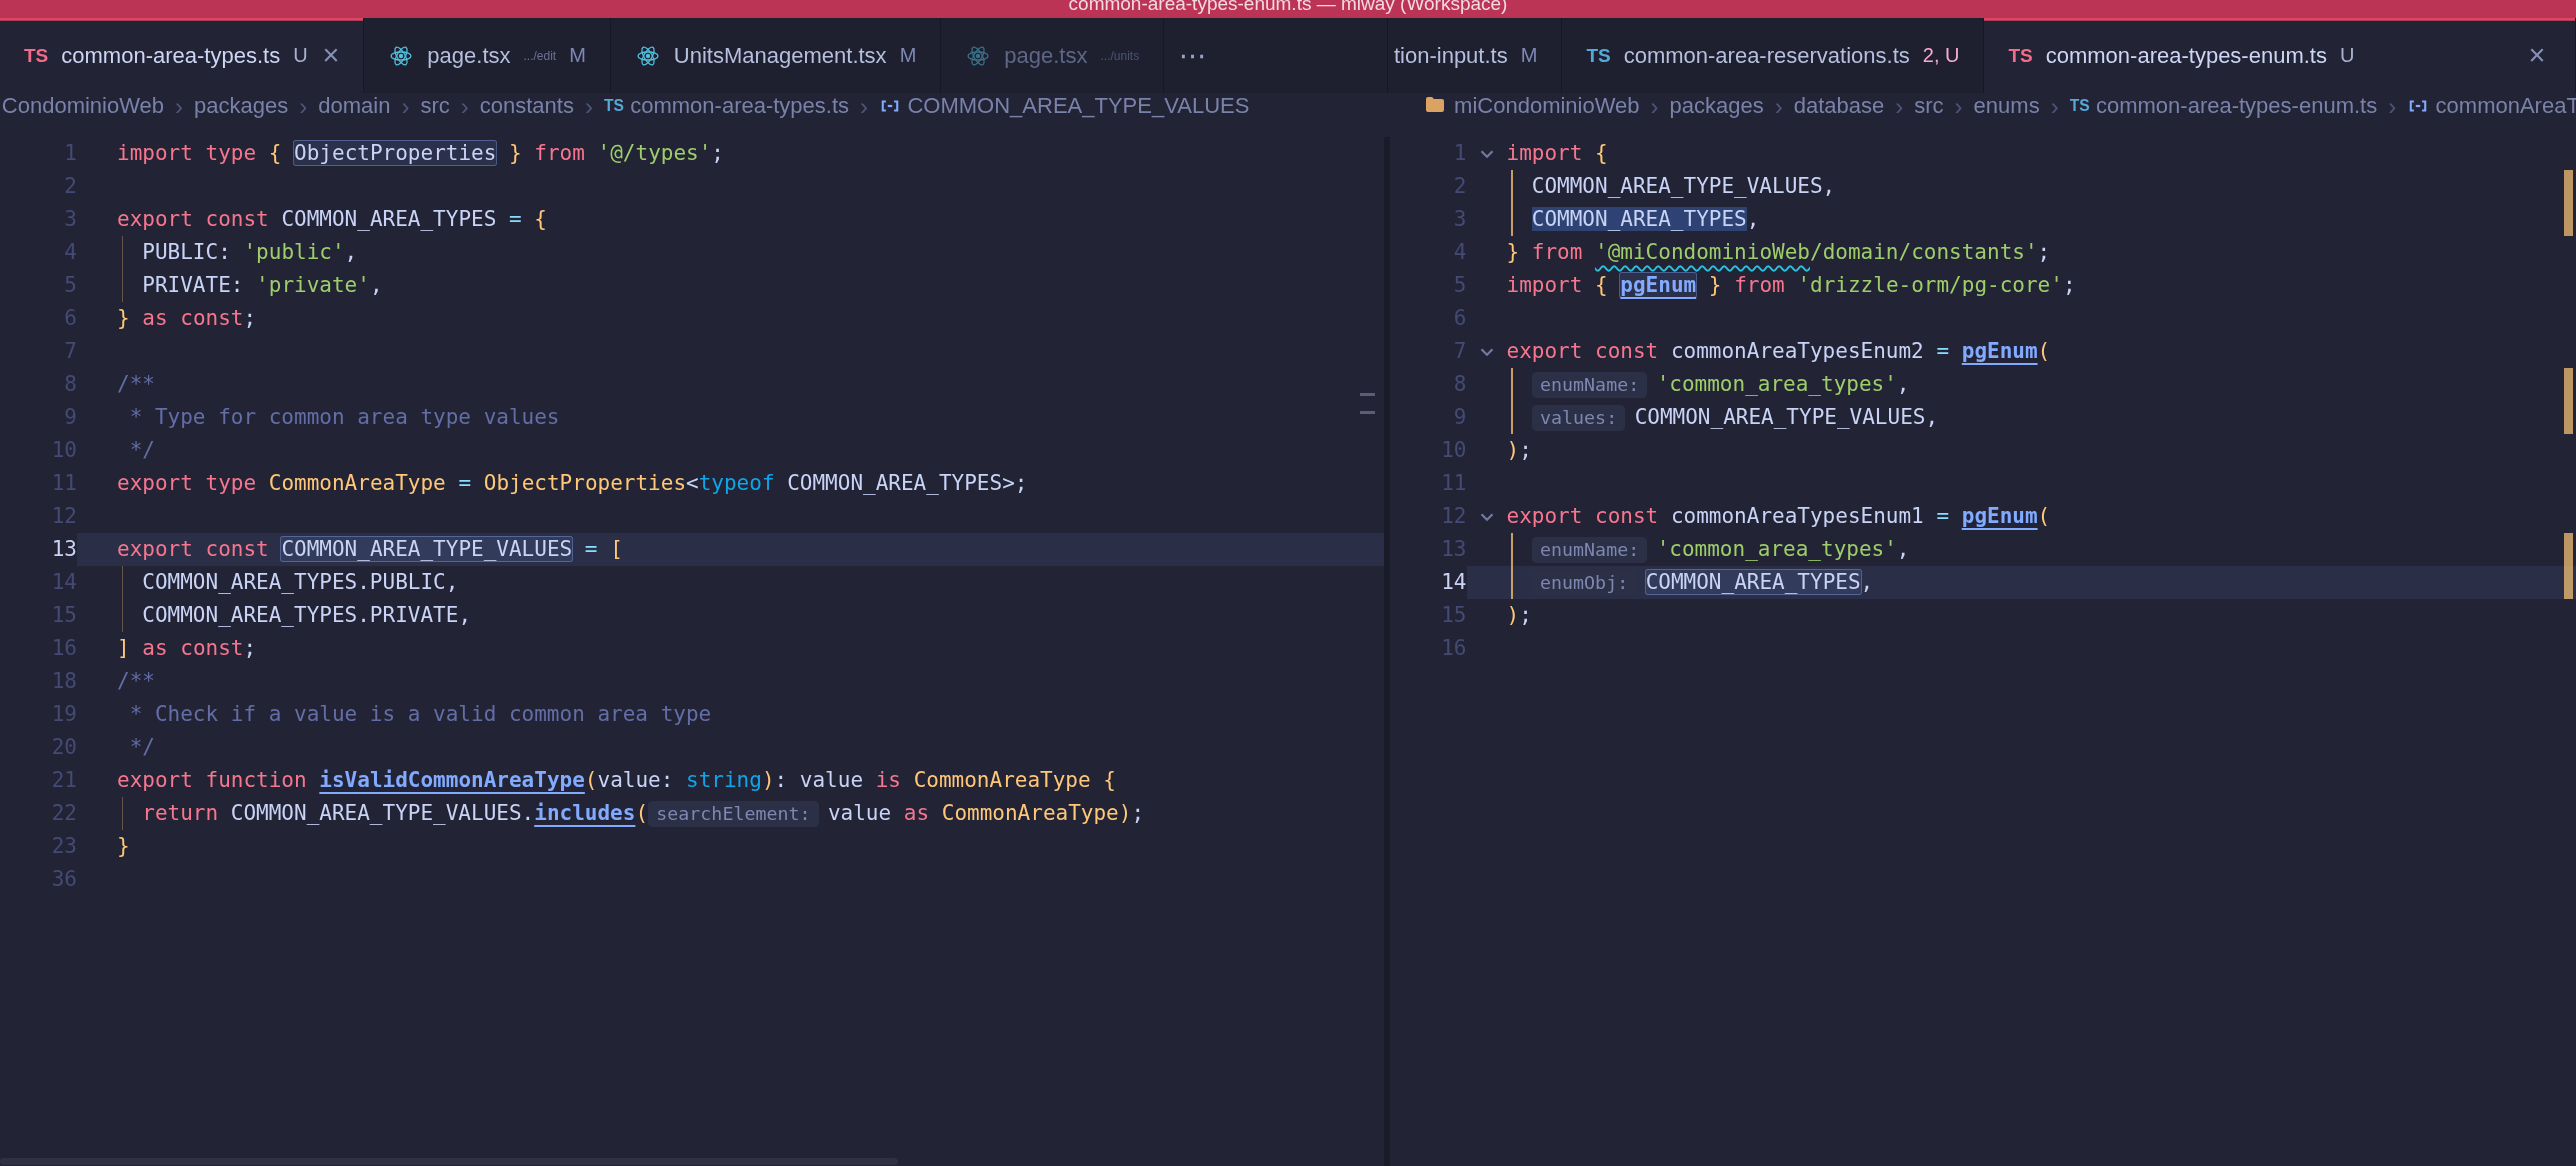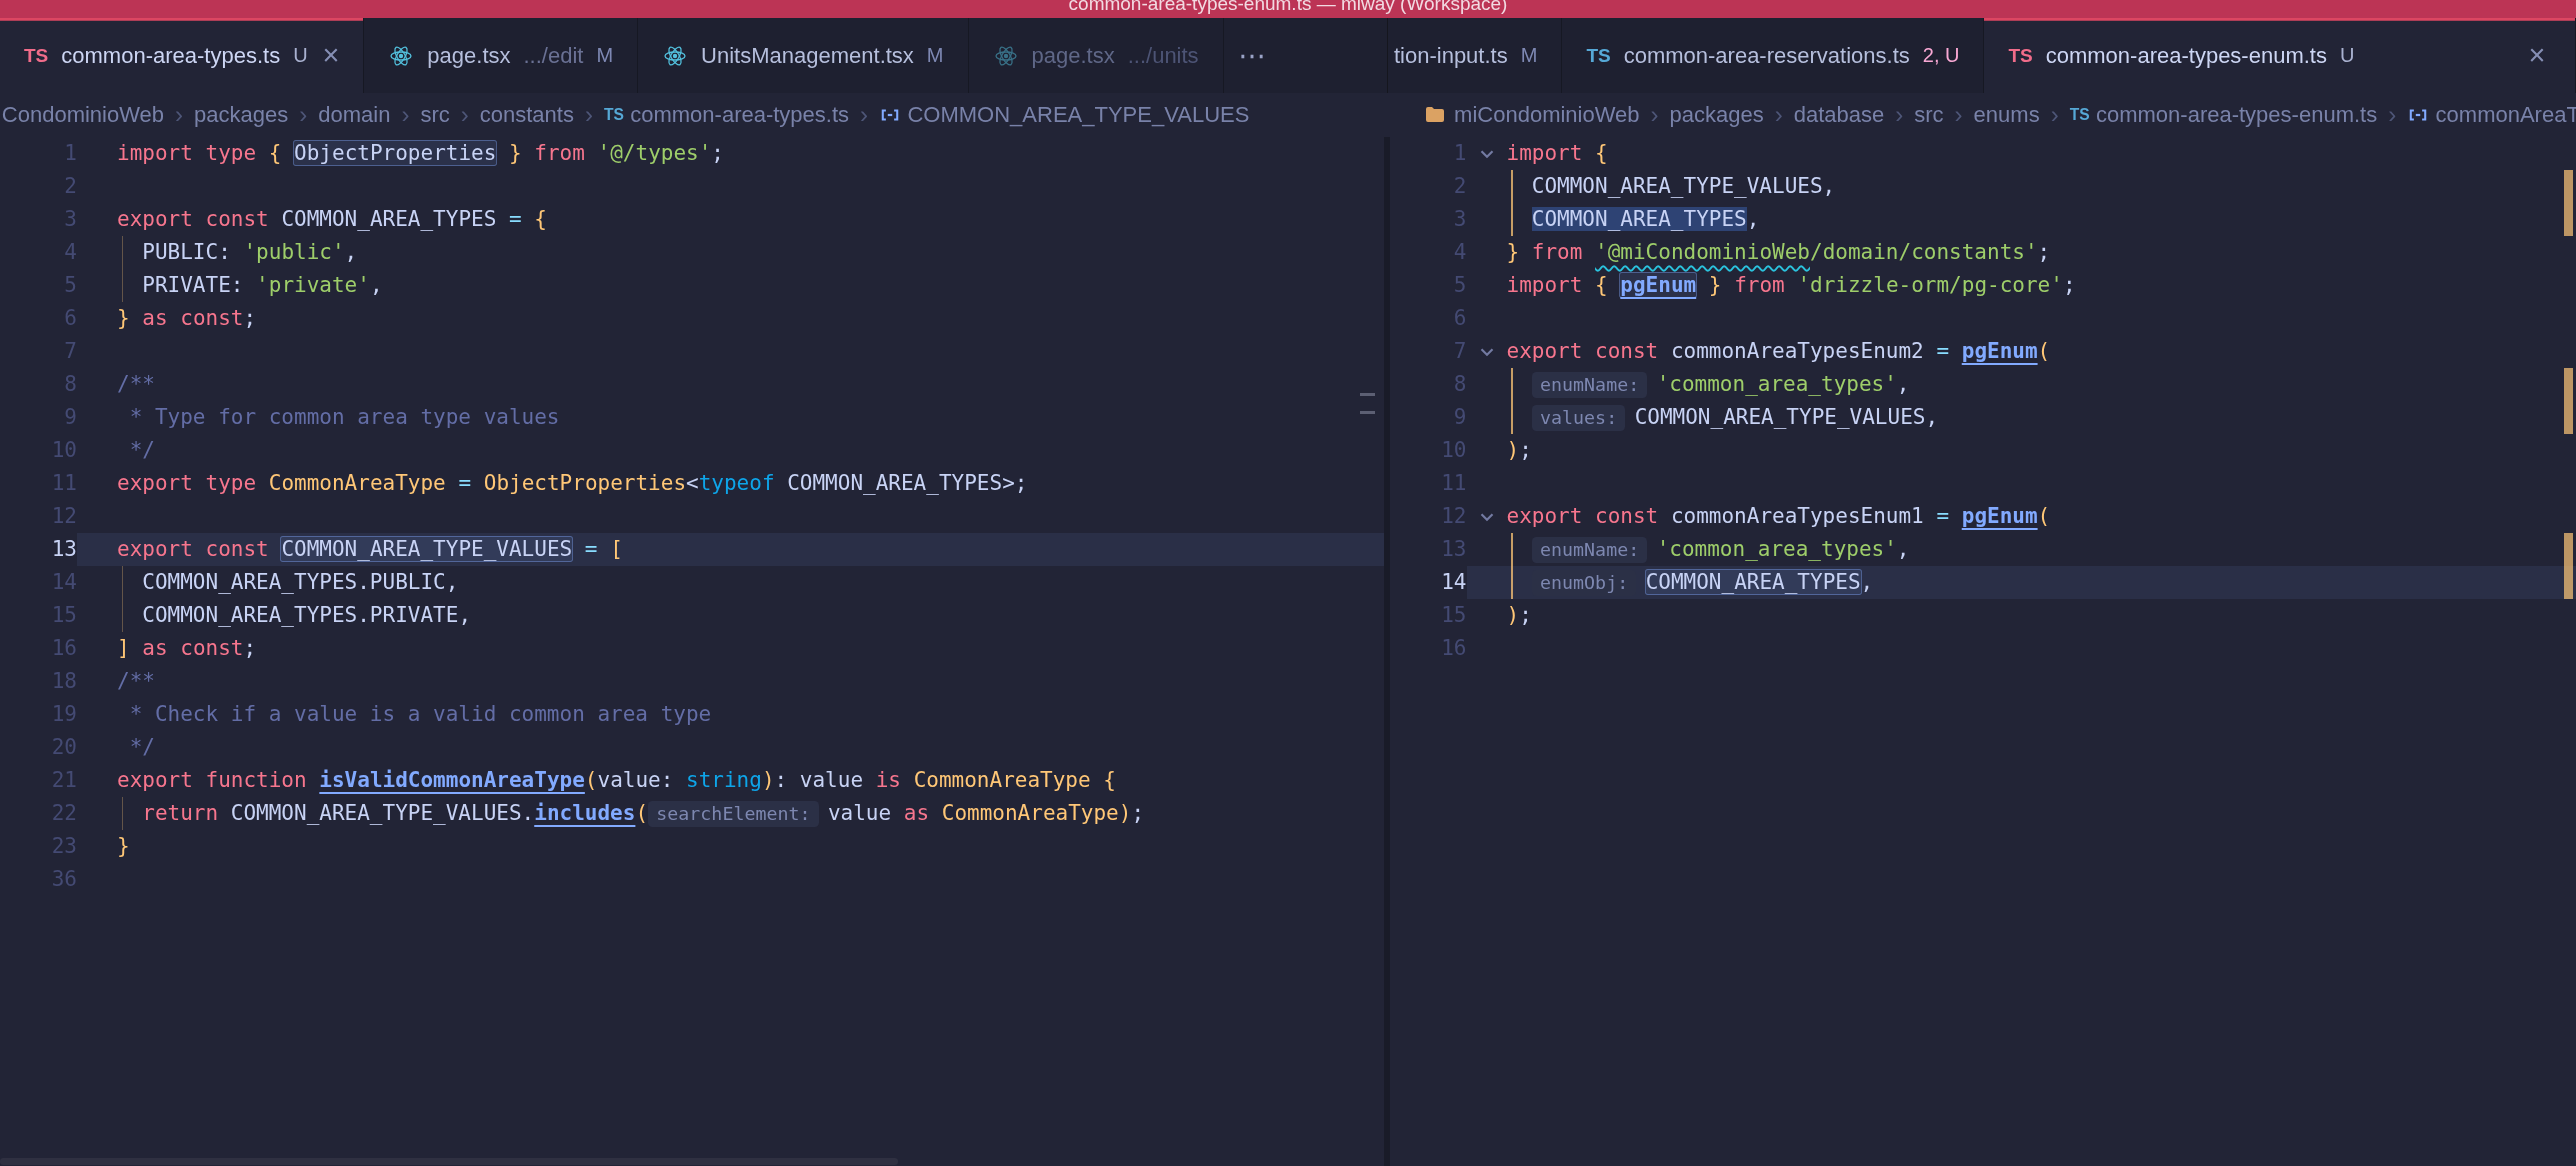--- a/index.html
+++ b/index.html
@@ -20,34 +20,34 @@
   .tab{display:flex;align-items:center;gap:13px;padding:0 24px;background:#1e2030;
     border-right:0.9px solid #161823;font-size:22px;color:#b6bfdd;position:relative;
     cursor:pointer;white-space:nowrap;flex:none;}
   .tab.active{background:#222436;color:#cdd6f4;box-shadow:inset 0 2.8px 0 0 #dc4662;}
   .tab.dim{color:#5f6787;}
   .tab.dim .tab-path{color:#4d547507;color:#4d5475;}
   .tab.dim .file-icon{opacity:.5;}
   .tab.clipped{padding-left:5.5px;}
   .tab.grow{flex:1;}
   .tab.grow .close-icon{margin-left:auto;margin-right:5.5px;}
-  .tab-path{color:#6a7194;font-size:22px;}
+  .tab-path{color:#6a7194;font-size:12px;}
   .tab-badge{color:#7e88b3;font-size:20px;}
   .tab-badge.gold{color:#f9a8d4;}
   .tab-badge.light{color:#a9b1d0;}
   .close-icon{color:#868fb5;font-size:29px;line-height:1;margin-left:1.8px;}
   .ts-icon{font-weight:bold;font-size:19px;font-family:Liberation Sans, sans-serif;}
   .ts-icon.red{color:#f16c8a;}
   .ts-icon.blue{color:#56a8d6;}
   .file-icon{display:flex;align-items:center;}
   .tab-overflow{display:flex;align-items:center;padding:0 14.7px;color:#9aa3c7;font-size:27.5px;cursor:pointer;}
   .tab-filler{flex:1;background:#1e2030;}
   
   .breadcrumbs-row{display:flex;height:44px;background:#222436;font-size:22px;color:#7982a9;align-items:center;}
-  .crumbs{display:flex;align-items:center;overflow:hidden;white-space:nowrap;height:44px;}
+  .crumbs{display:flex;align-items:flex-start;overflow:hidden;white-space:nowrap;height:44px;}
   .crumbs.left{width:1388px;padding-left:1.8px;}
   .crumbs.right{flex:1;padding-left:33px;}
   .crumb{display:flex;align-items:center;gap:6.4px;cursor:pointer;}
   .crumb-sep{margin:0 11px;color:#4e5678;font-size:24px;}
   .crumbs .ts-icon{font-size:15.6px;}
   
   .editors{display:flex;height:1032px;position:relative;}
   .editor{position:relative;background:#222436;font-family:"DejaVu Sans Mono",monospace;
     font-size:21px;line-height:33px;overflow:hidden;}
   .editor.left{width:1384px;}

